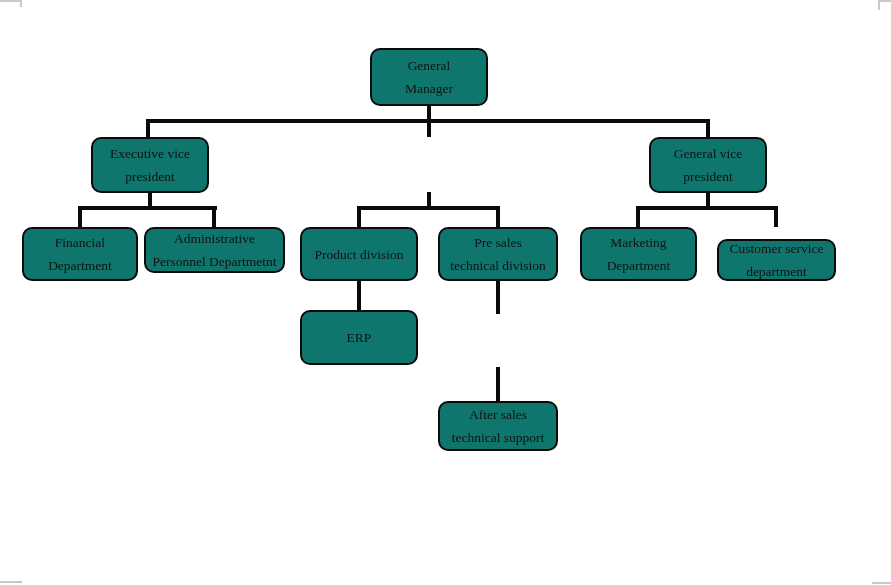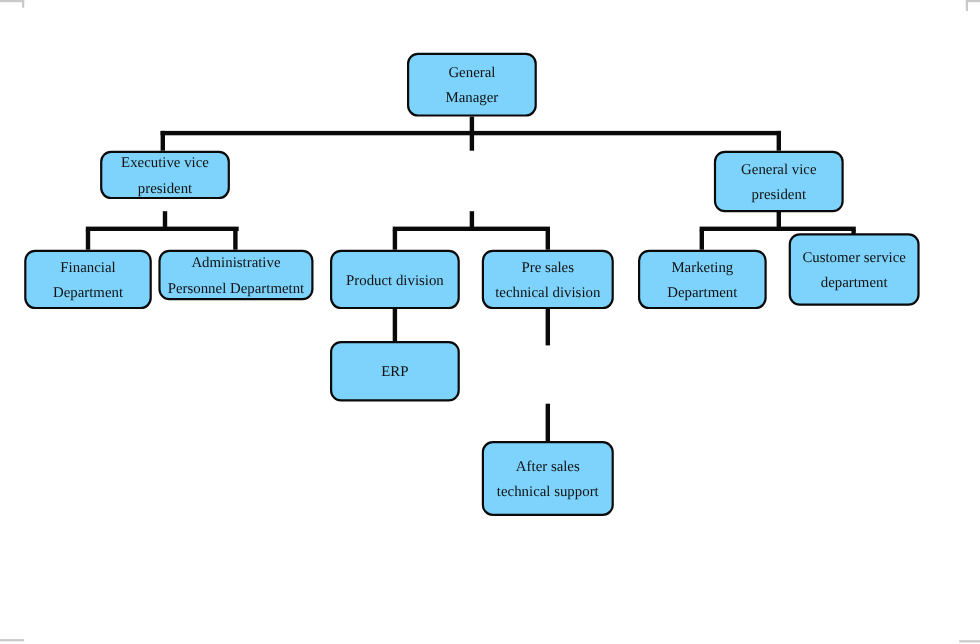--- a/index.html
+++ b/index.html
@@ -7,21 +7,21 @@
     position: relative;
     width: 891px;
     height: 585px;
     background: #ffffff;
     overflow: hidden;
     font-family: "Liberation Serif", "DejaVu Serif", serif;
   }
   .node {
     position: absolute;
     box-sizing: border-box;
-    background: #7dd3fc;
+    background: #0f766e;
     border: 2px solid #0a0a0a;
     border-radius: 10px;
     display: flex;
     align-items: center;
     justify-content: center;
     text-align: center;
     white-space: pre-line;
     font-size: 13.5px;
     line-height: 23px;
     color: #111111;
@@ -74,43 +74,43 @@
   <div class="edge" style="left:636px;top:209px;width:4px;height:18px"></div>
   <div class="edge" style="left:774px;top:209px;width:4px;height:18px"></div>
 
   <div class="edge" style="left:357px;top:280px;width:4px;height:34px"></div>
   <div class="edge" style="left:496px;top:280px;width:4px;height:34px"></div>
   <div class="edge" style="left:496px;top:367px;width:4px;height:35px"></div>
 
   <div class="node" style="left:370px;top:48px;width:118px;height:58px">General
 Manager</div>
 
-  <div class="node" style="left:91px;top:137px;width:118px;height:44px">Executive vice
+  <div class="node" style="left:91px;top:137px;width:118px;height:56px">Executive vice
 president</div>
 
 
   <div class="node" style="left:649px;top:137px;width:118px;height:56px">General vice
 president</div>
 
   <div class="node" style="left:22px;top:227px;width:116px;height:54px">Financial
 Department</div>
 
   <div class="node" style="left:144px;top:227px;width:141px;height:46px">Administrative
 Personnel Departmetnt</div>
 
   <div class="node" style="left:300px;top:227px;width:118px;height:54px">Product division</div>
 
   <div class="node" style="left:438px;top:227px;width:120px;height:54px">Pre sales
 technical division</div>
 
   <div class="node" style="left:580px;top:227px;width:117px;height:54px">Marketing
 Department</div>
 
-  <div class="node" style="left:717px;top:212px;width:119px;height:66px">Customer service
+  <div class="node" style="left:717px;top:239px;width:119px;height:42px">Customer service
 department</div>
 
   <div class="node" style="left:300px;top:310px;width:118px;height:55px">ERP</div>
 
 
-  <div class="node" style="left:438px;top:401px;width:120px;height:68px">After sales
+  <div class="node" style="left:438px;top:401px;width:120px;height:50px">After sales
 technical support</div>
 
 </div>
 
 </body></html>

